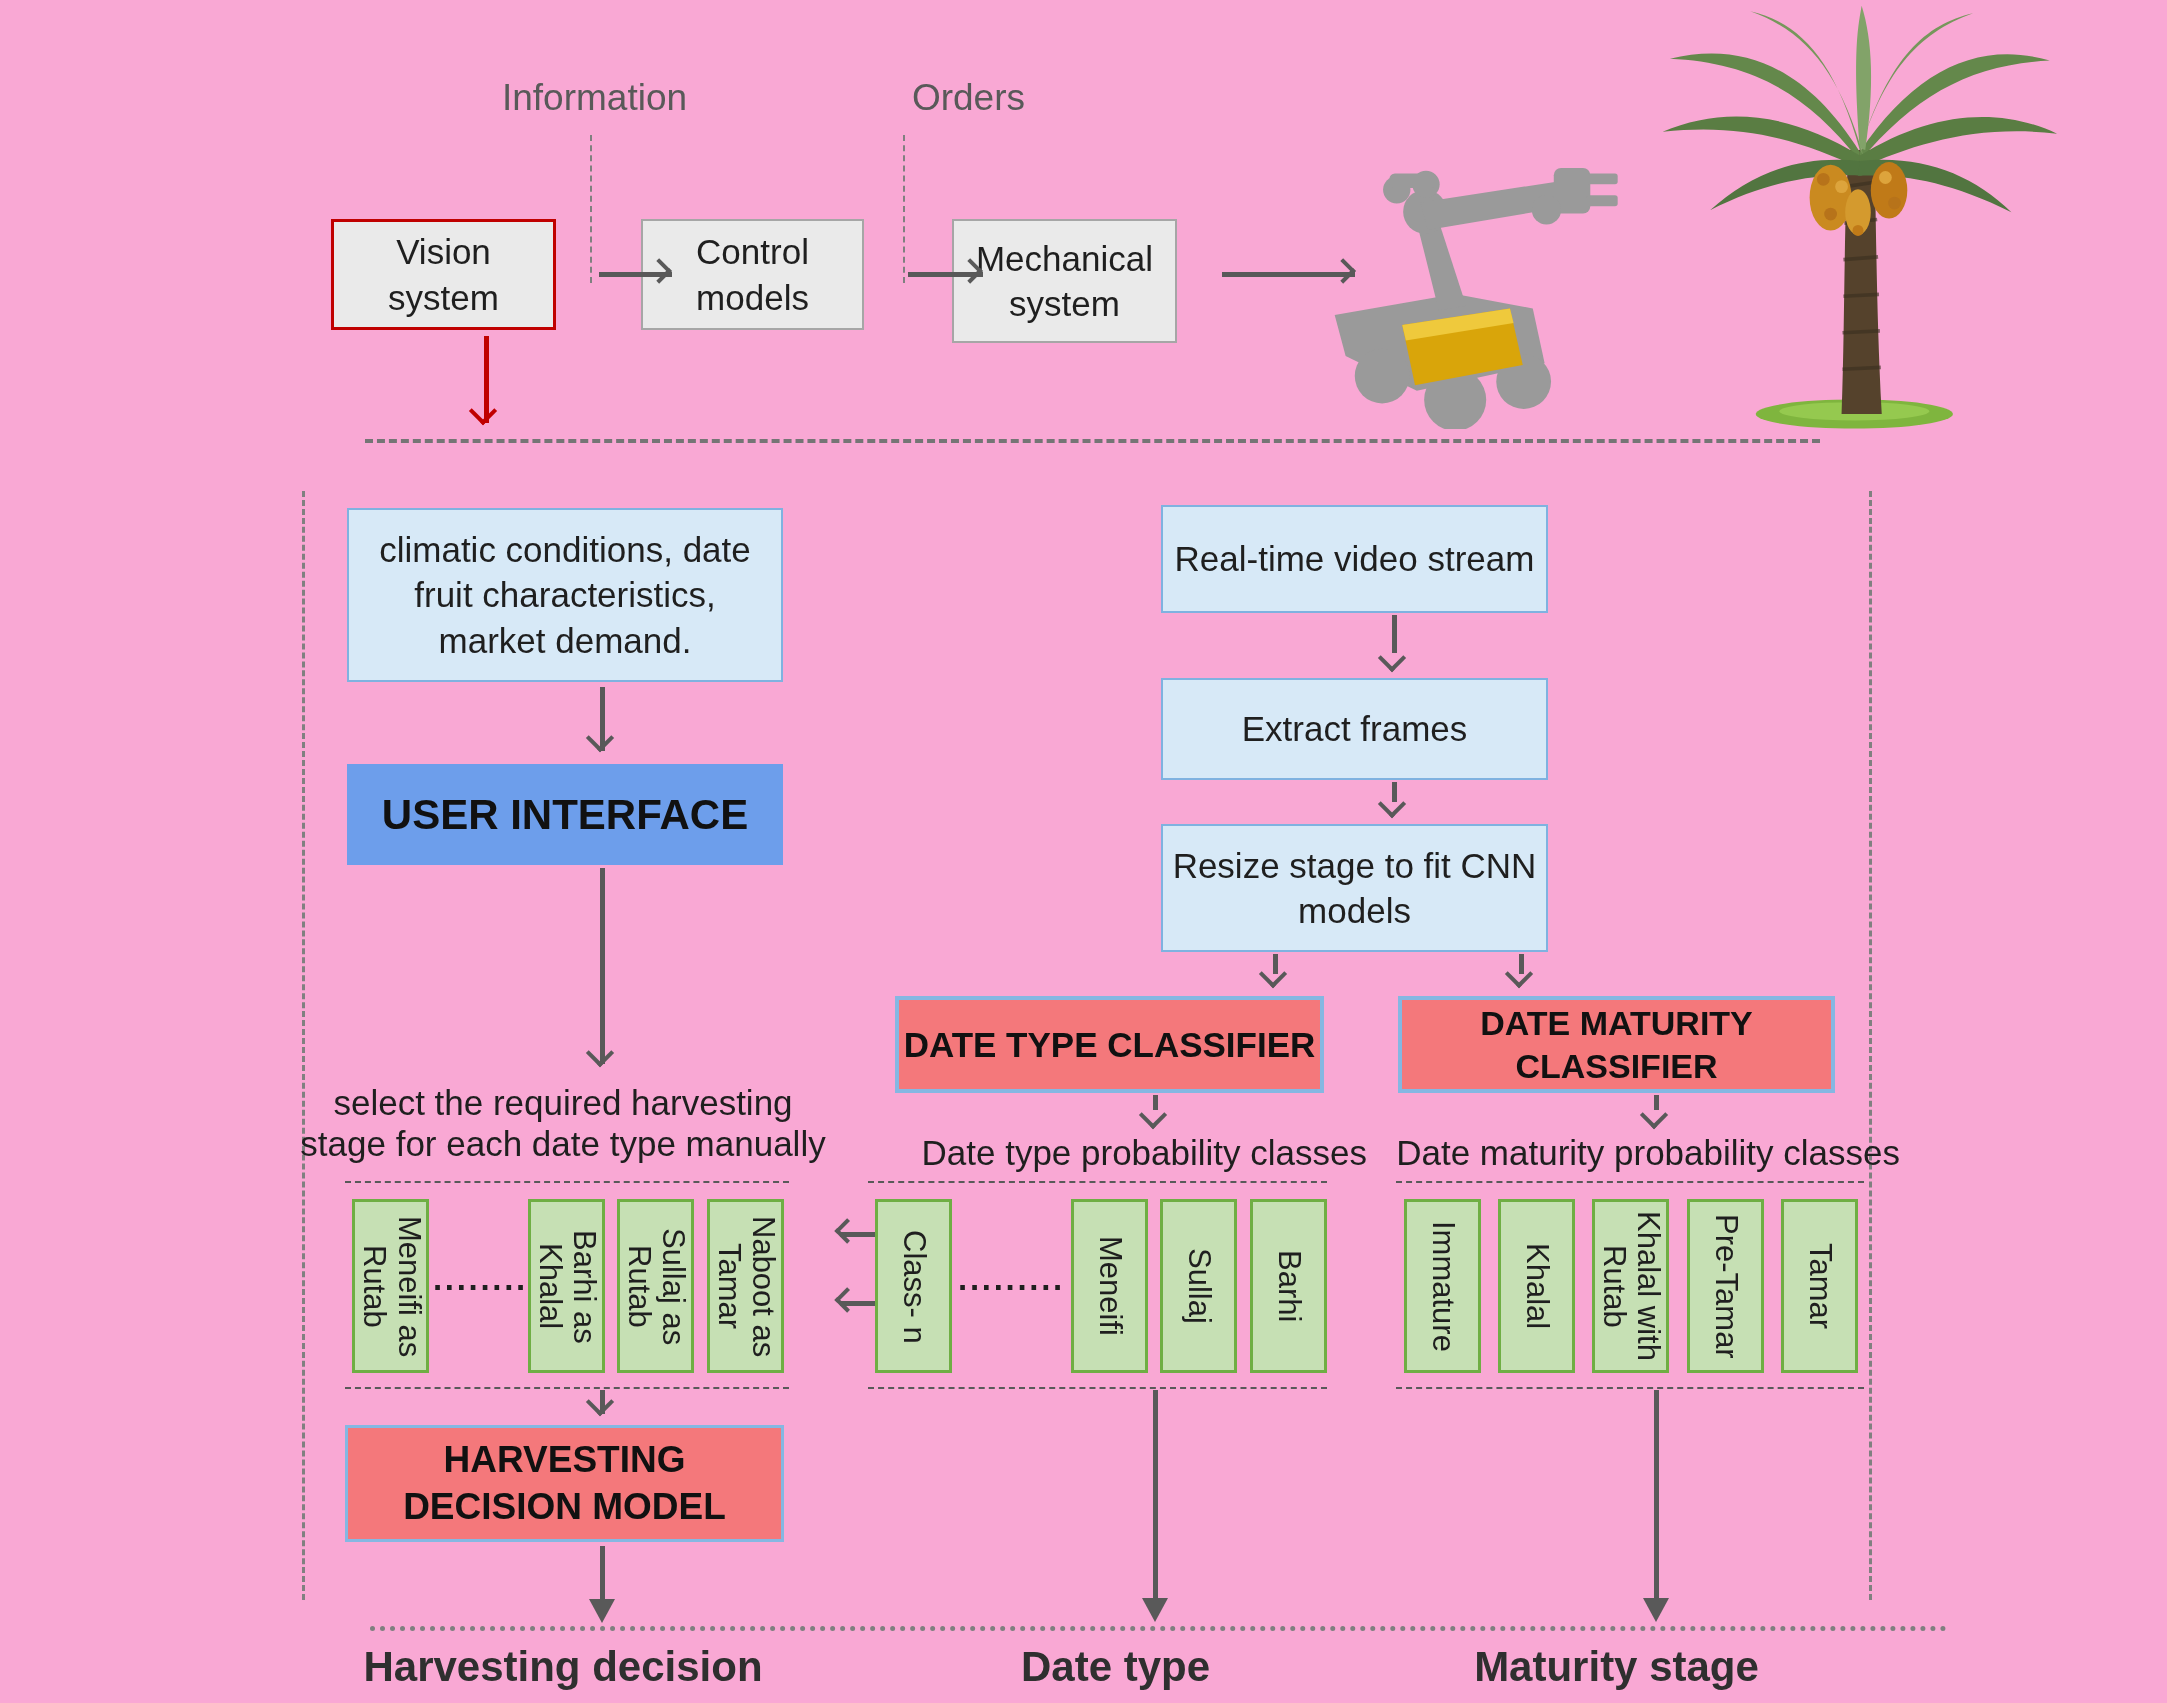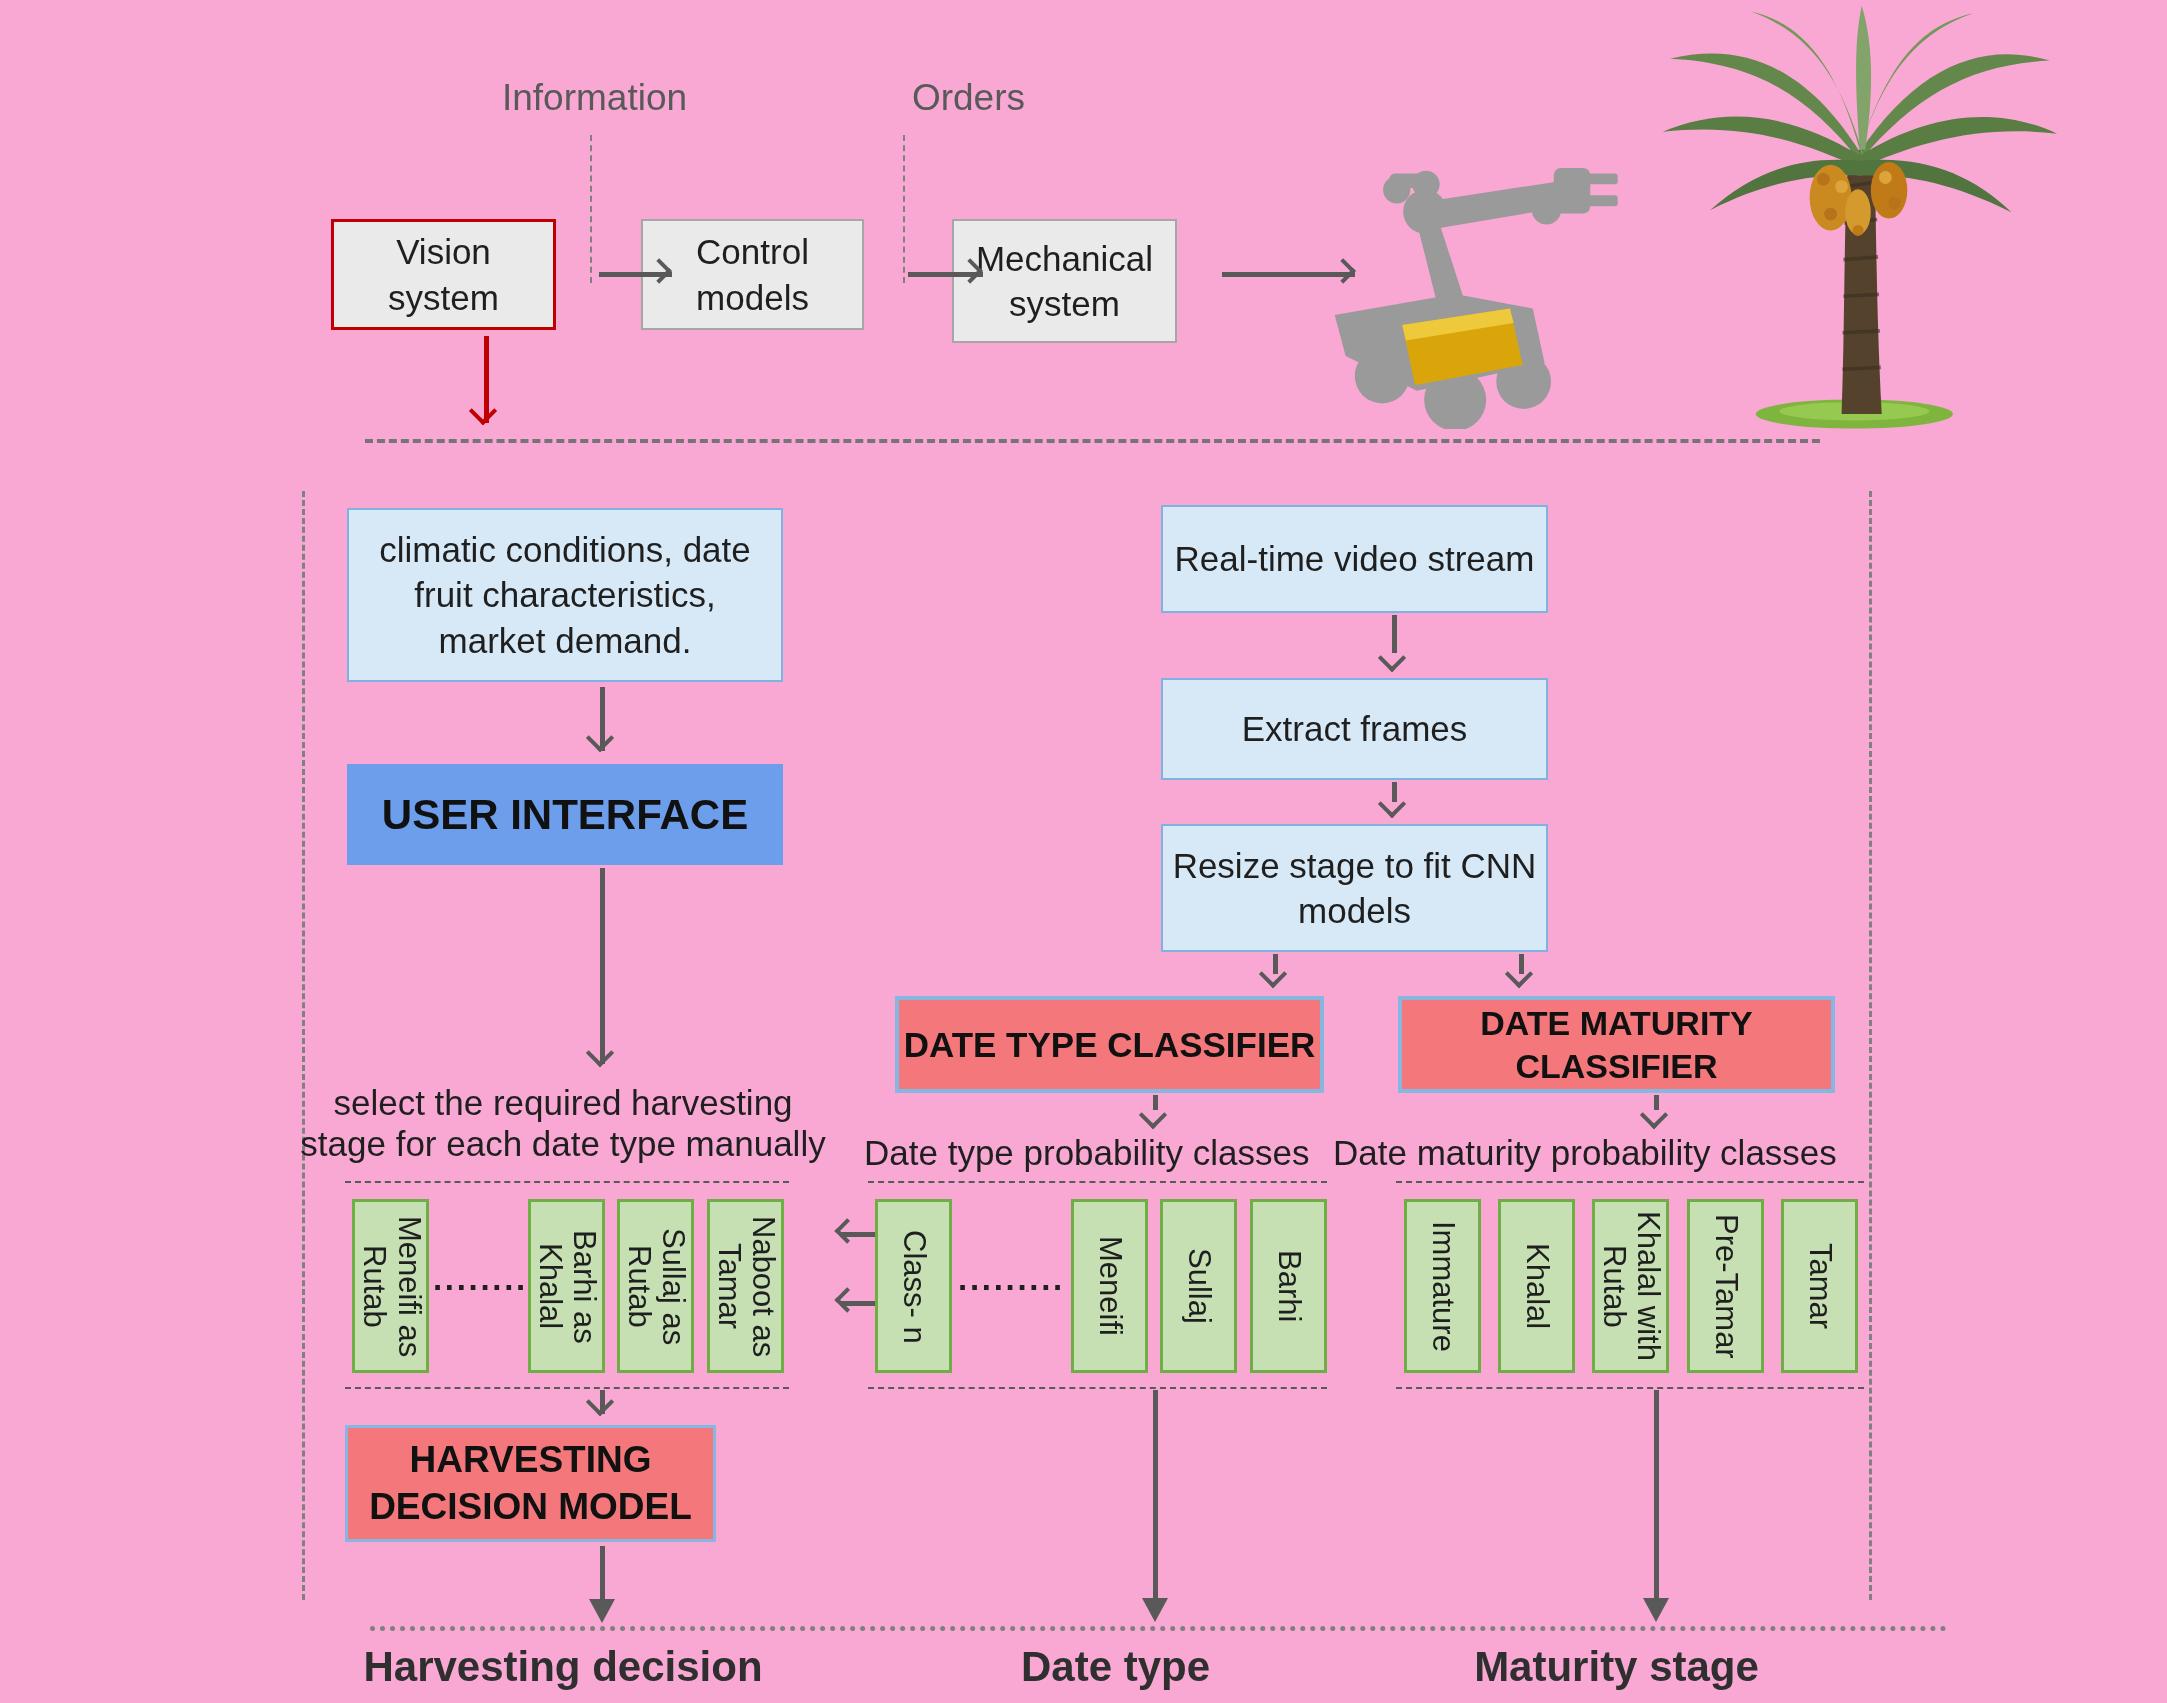--- a/index.html
+++ b/index.html
@@ -10,21 +10,21 @@
   .grayfill{background:#EAEAEA;border:2.7px solid #A6A6A6;}
   .lightblue{background:#D7E9F7;border:2.7px solid #7FB2E0;}
   .uiblue{background:#6D9EEB;}
   .pink{background:#F4787B;border:4.6px solid #85B7E2;}
   .greenbox{background:#C6E0B4;border:3.7px solid #6FAE44;writing-mode:vertical-rl;
             font-size:31px;line-height:1.12;color:#1f1f1f;}
   .t38{font-size:35px;line-height:1.3;}
   .t40g{font-size:37px;color:#595959;}
   .bold{font-weight:bold;}
   .outlabel{font-size:42px;font-weight:bold;color:#2f2f2f;text-align:center;white-space:nowrap;}
-  .problabel{font-size:35px;color:#1f1f1f;text-align:left;white-space:nowrap;}
+  .problabel{font-size:35px;color:#1f1f1f;text-align:right;white-space:nowrap;}
   .dots{font-size:33px;font-weight:bold;letter-spacing:2.7px;text-align:center;color:#1f1f1f;}
   
   .shaft-v{width:4.6px;background:#595959;}
   .shaft-h{height:4.6px;background:#595959;}
   .chev-d{width:20px;height:20px;border-right:4.6px solid #595959;border-bottom:4.6px solid #595959;transform:rotate(45deg);}
   .chev-r{width:18.3px;height:18.3px;border-top:4.6px solid #595959;border-right:4.6px solid #595959;transform:rotate(45deg);}
   .chev-l{width:18.3px;height:18.3px;border-left:4.6px solid #595959;border-bottom:4.6px solid #595959;transform:rotate(45deg);}
   .tri-d{width:0;height:0;border-left:13.7px solid transparent;border-right:13.7px solid transparent;border-top:24px solid #595959;}
   .red-shaft{background:#C00000;}
   .red-chev{border-right-color:#C00000;border-bottom-color:#C00000;}
@@ -179,21 +179,21 @@
   <div class="abs">
     <div class="abs shaft-h" style="left:800px;top:1301px;width:75px;"></div>
     <div class="abs chev-l" style="left:798px;top:1291px;"></div>
   </div>
 
   <div class="abs">
     <div class="abs shaft-v" style="left:560px;top:1390px;height:24px;"></div>
     <div class="abs chev-d" style="left:550px;top:1392px;"></div>
   </div>
 
-  <div class="abs box bold" style="left:345px;top:1425px;width:371px;height:117px;font-size:37px;background:#F4787B;border:3.7px solid #85B7E2;color:#111;line-height:1.25;">
+  <div class="abs box bold" style="left:345px;top:1425px;width:439px;height:117px;font-size:37px;background:#F4787B;border:3.7px solid #85B7E2;color:#111;line-height:1.25;">
     <span style="width:402px;">HARVESTING DECISION MODEL</span>
   </div>
 
   <div class="abs">
     <div class="abs shaft-v" style="left:560px;top:1546px;height:55px;"></div>
     <div class="abs tri-d" style="left:549px;top:1599px;"></div>
   </div>
 
   <div class="abs outlabel" style="left:289px;top:1643px;width:548px;">Harvesting decision</div>
 

